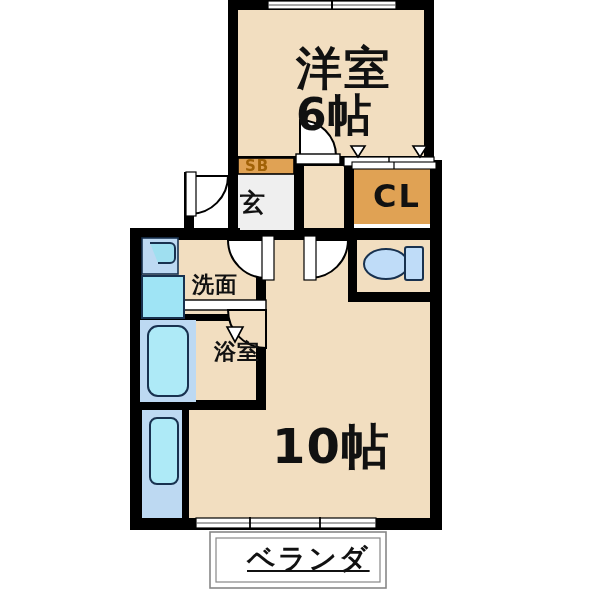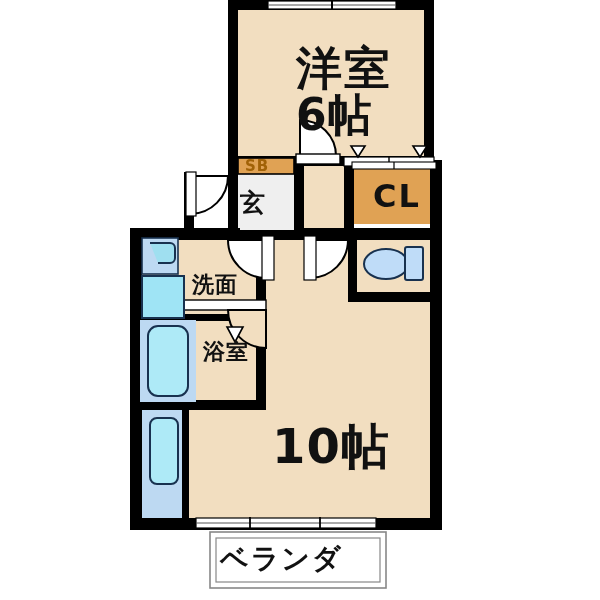--- a/index.html
+++ b/index.html
@@ -10,21 +10,21 @@
   .lbl{position:absolute;font-weight:700;color:#111111;
        white-space:nowrap;line-height:1;user-select:none;}
   .lbl-yoshitsu{font-size:46px;letter-spacing:2px;}
   .lbl-yoshitsu2{font-size:44px;letter-spacing:1px;}
   .lbl-ldk{font-size:52px;letter-spacing:1px;}
   .lbl-ldk2{font-size:48px;letter-spacing:1px;}
   .lbl-cl{font-size:32px;letter-spacing:2px;}
   .lbl-sb{font-size:15px;letter-spacing:1px;}
   .lbl-gen{font-size:25px;}
   .lbl-senmen{font-size:22px;letter-spacing:1px;}
-  .lbl-yokushitsu{font-size:22px;letter-spacing:1px;}
+  .lbl-yokushitsu{font-size:22px;letter-spacing:1px;margin-left:11px;}
   .lbl-veranda{font-size:28px;letter-spacing:2px;}
 </style>
 </head>
 <body>
 
 <div id="plan">
 
   <svg width="600" height="600" viewBox="0 0 600 600">
 
     <rect x="236" y="8" width="190" height="150" fill="#f2dec0"></rect>
@@ -167,15 +167,15 @@
   <div class="lbl lbl-gen" style="left:240px;top:190px;">玄</div>
 
   <div class="lbl lbl-cl" style="left:373px;top:180px;text-align:center;">CL</div>
 
   <div class="lbl lbl-senmen" style="left:192px;top:258px;margin-top:16px;">洗面</div>
 
   <div class="lbl lbl-yokushitsu" style="left:203px;top:341px;">浴室</div>
 
   <div class="lbl lbl-ldk2" style="left:272px;top:422px;text-align:right;">10帖</div>
 
-  <div class="lbl lbl-veranda" style="left:220px;top:545px;">ベランダ</div>
+  <div class="lbl lbl-veranda" style="left:247px;top:545px;text-decoration:underline;">ベランダ</div>
 
 </div>
 
 </body></html>

